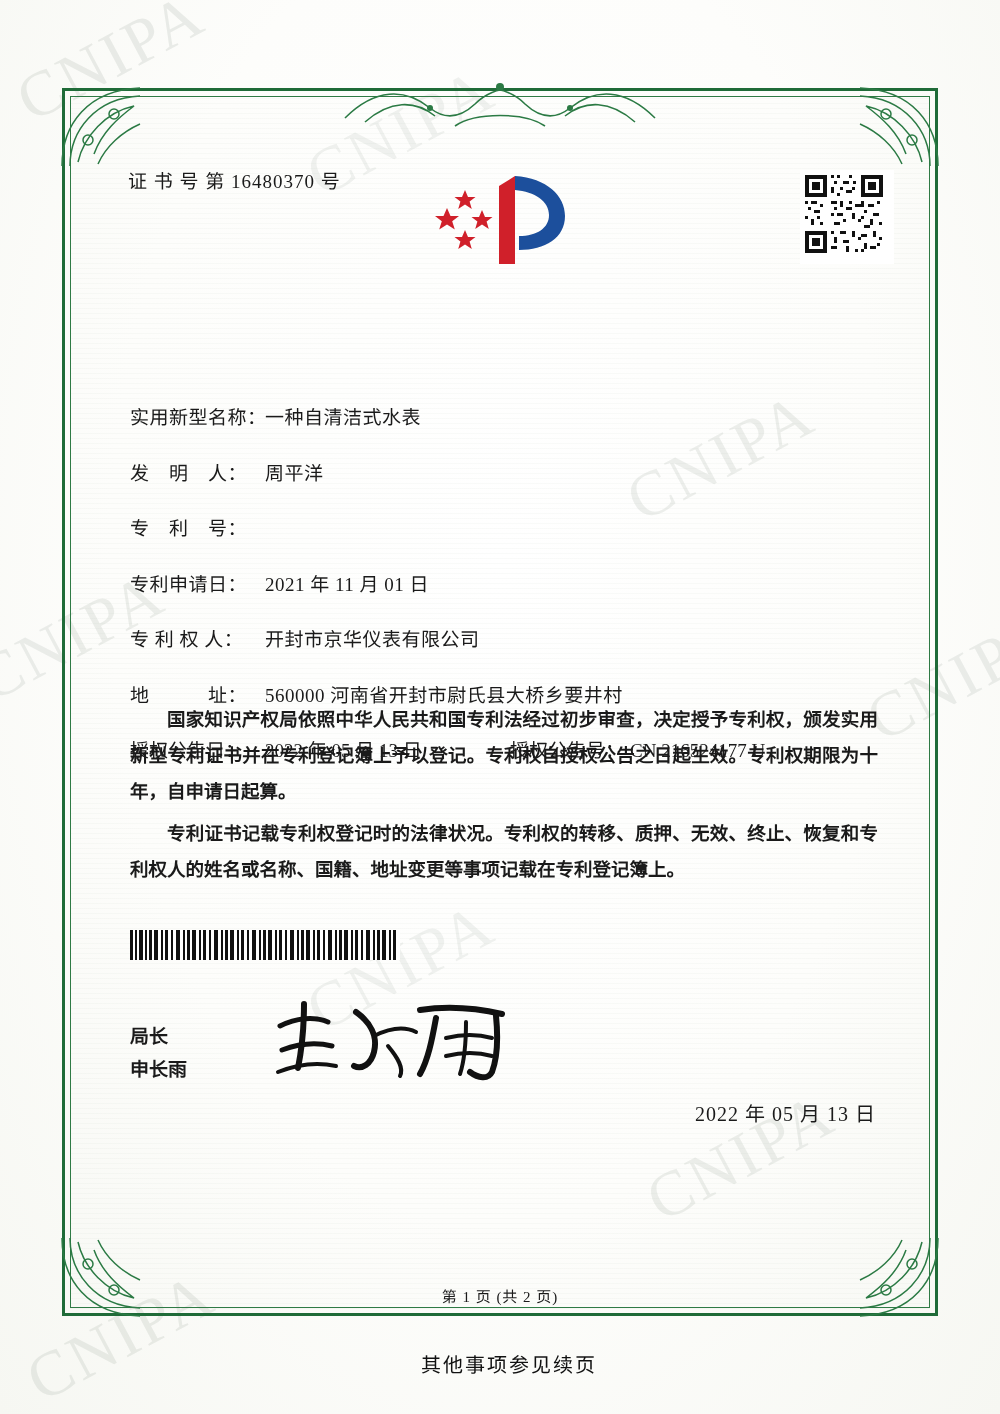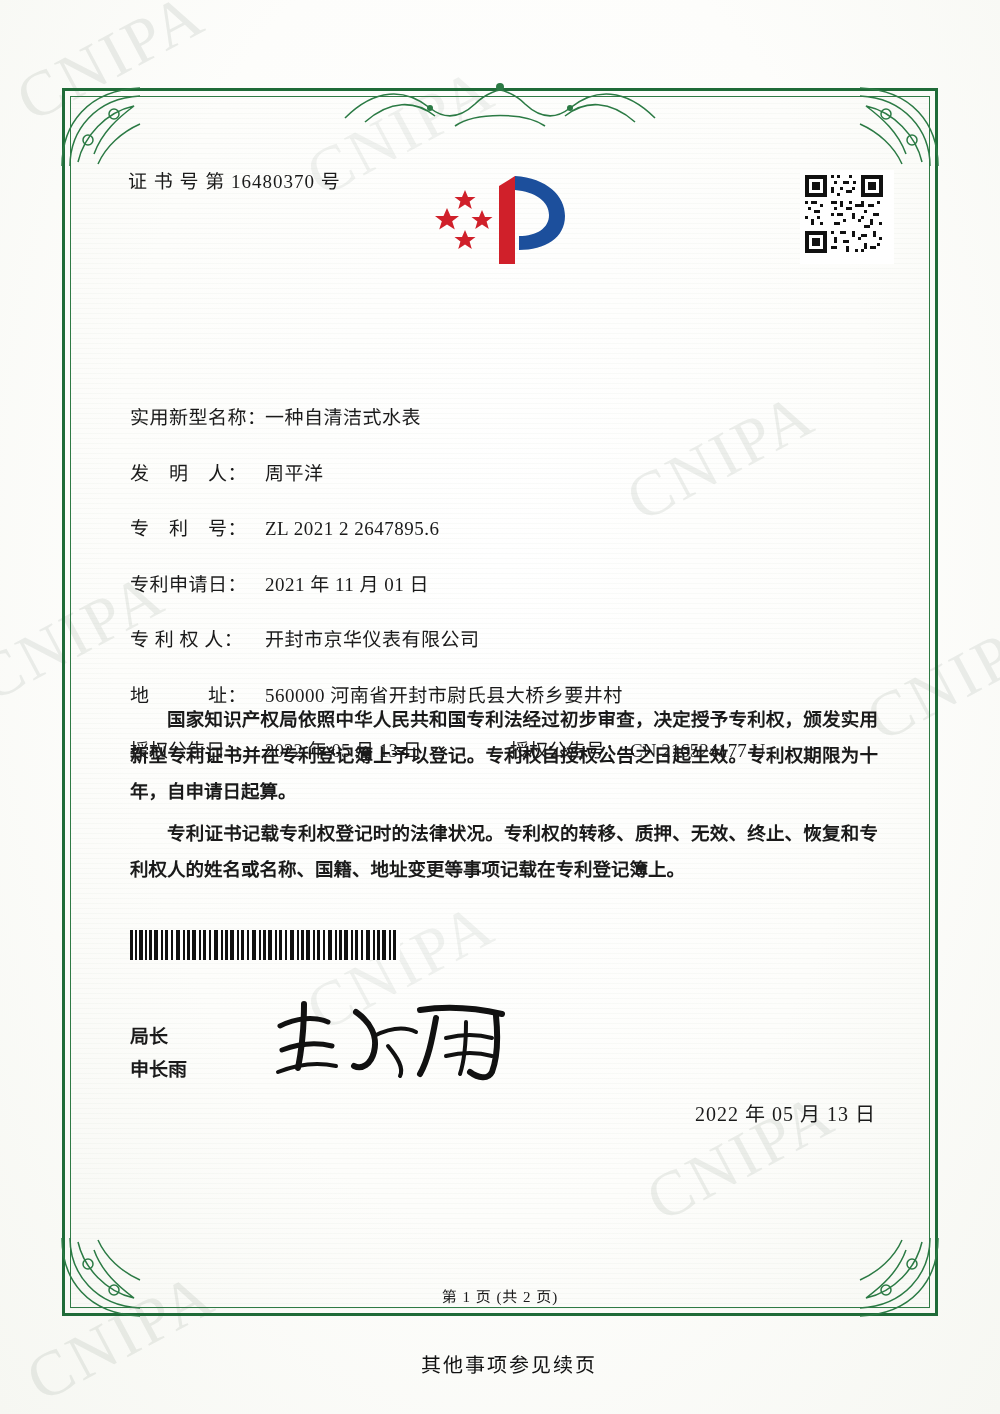--- a/index.html
+++ b/index.html
@@ -399,21 +399,20 @@
             <span>发　明　人</span>
             <span>：</span>
           </div>
           <div class="field-value">周平洋</div>
         </div>
         <div class="field-row">
           <div class="field-label">
             <span>专　利　号</span>
             <span>：</span>
           </div>
-          <div class="field-value">ZL 2021 2 2647895.6</div>
         </div>
         <div class="field-row">
           <div class="field-label">
             <span>专利申请日</span>
             <span>：</span>
           </div>
           <div class="field-value">2021 年 11 月 01 日</div>
         </div>
         <div class="field-row">
           <div class="field-label">

